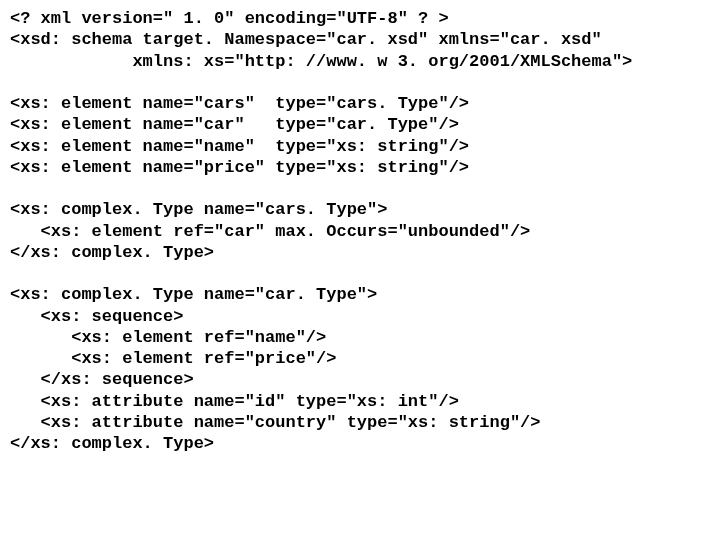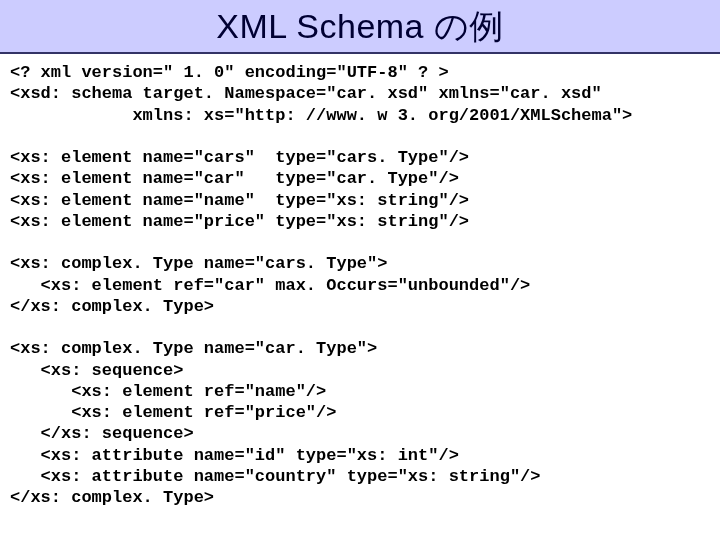--- a/index.html
+++ b/index.html
@@ -39,23 +39,20 @@
     font-weight: bold;
     color: #000000;
     white-space: pre;
     font-family: "Courier New", Courier, monospace;
   }
 </style>
 </head>
 <body>
 
 <div class="slide">
-  <div class="title-bar">
-    <span class="title-text">XML Schema の例</span>
-  </div>
   <div class="code-block"><span>&lt;? xml version=" 1. 0" encoding="UTF-8" ? &gt;</span>
 <span>&lt;xsd: schema target. Namespace="car. xsd" xmlns="car. xsd"</span>
 <span>            xmlns: xs="http: //www. w 3. org/2001/XMLSchema"&gt;</span>
 <span></span>
 <span>&lt;xs: element name="cars"  type="cars. Type"/&gt;</span>
 <span>&lt;xs: element name="car"   type="car. Type"/&gt;</span>
 <span>&lt;xs: element name="name"  type="xs: string"/&gt;</span>
 <span>&lt;xs: element name="price" type="xs: string"/&gt;</span>
 <span></span>
 <span>&lt;xs: complex. Type name="cars. Type"&gt;</span>

